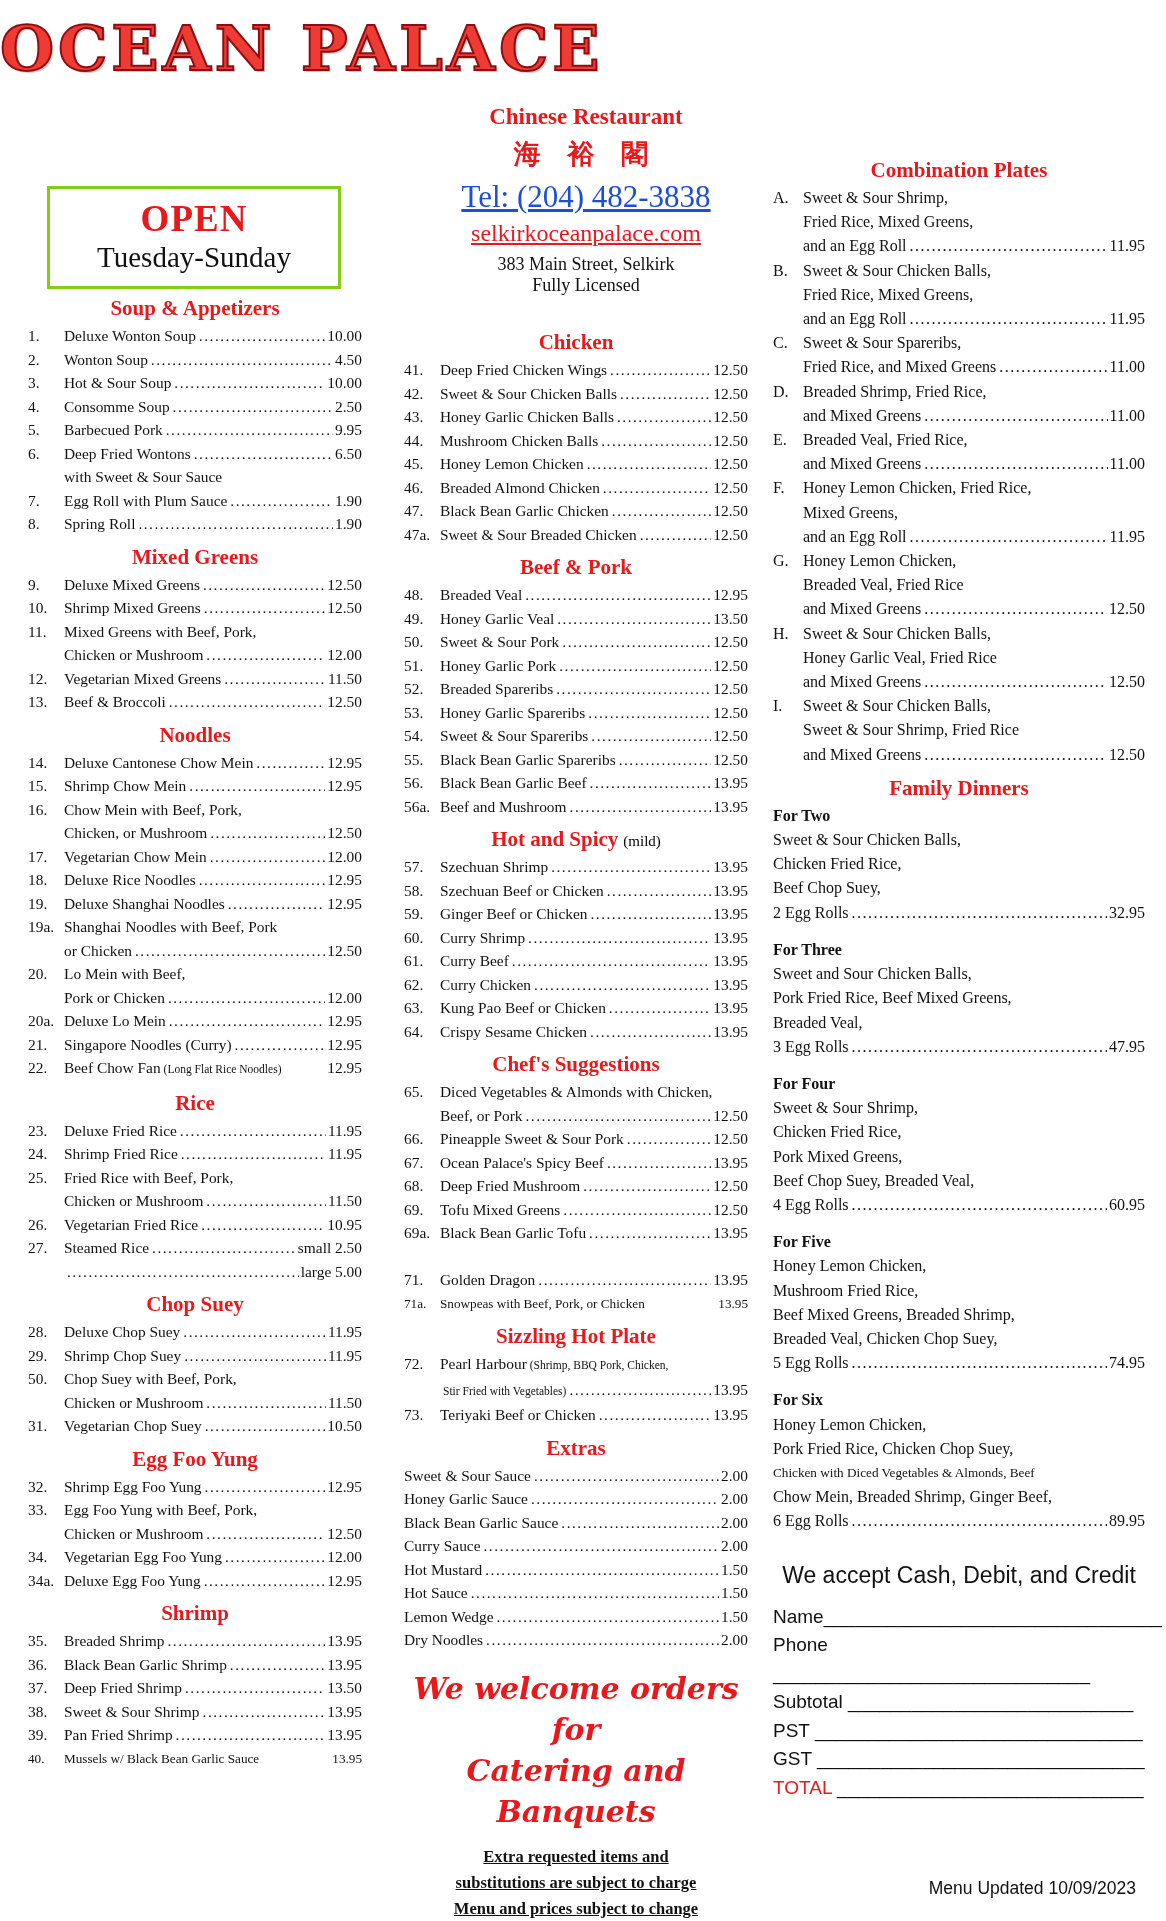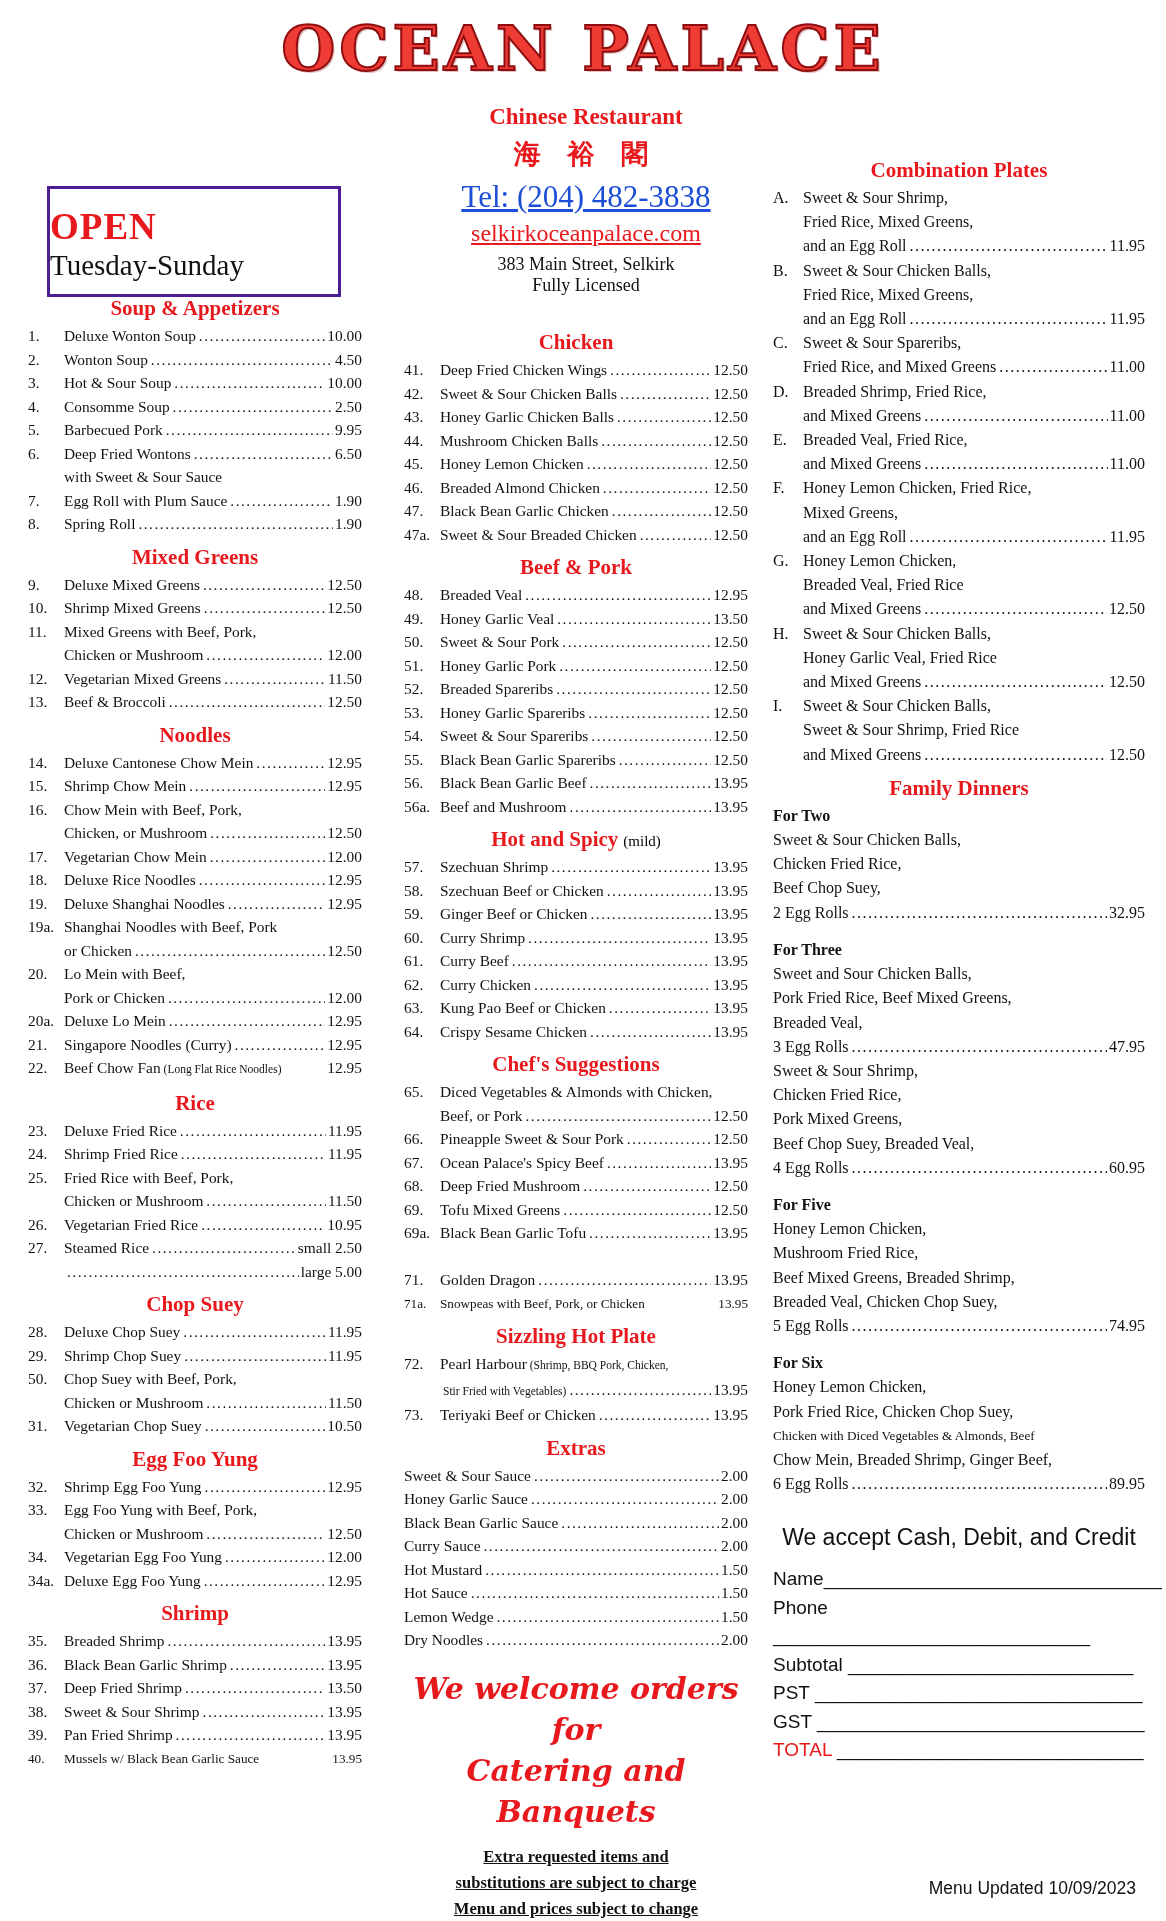--- a/index.html
+++ b/index.html
@@ -1,33 +1,33 @@
 <!DOCTYPE html>
 <html><head>
 <meta charset="utf-8">
 <style>
   html,body{margin:0;padding:0;background:#fff;}
   .page{position:relative;width:1166px;height:1921px;background:#ffffff;overflow:hidden;
         font-family:"Liberation Serif","DejaVu Serif",serif;color:#111;}
 
   
-  .main-title{position:absolute;top:12px;left:0;width:100%;text-align:center;
+  .main-title{position:absolute;top:12px;left:0;width:100%;text-align:left;
     font-family:"DejaVu Serif",serif;font-weight:700;font-size:62px;letter-spacing:4px;
     color:#ee3b33;-webkit-text-stroke:2px #8f0d10;text-shadow:2px 2px 0 rgba(140,15,15,.25);}
   .mid-header{position:absolute;left:383px;top:104px;width:406px;text-align:center;}
   .mh-sub{color:#e8191d;font-weight:bold;font-size:23px;}
   .mh-cn{color:#e8191d;font-weight:bold;font-size:27px;letter-spacing:10px;margin-top:6px;}
   .mh-tel{color:#1d4ed8;font-size:31px;text-decoration:underline;margin-top:7px;cursor:pointer;}
   .mh-web{color:#e8191d;font-size:24px;text-decoration:underline;margin-top:5px;cursor:pointer;}
   .mh-addr{font-size:18px;margin-top:7px;}
   .mh-lic{font-size:18px;}
 
   
-  .open-box{position:absolute;left:47px;top:186px;width:288px;border:3px solid #4c1d95;
-    padding:16px 0 12px;}
+  .open-box{position:absolute;left:47px;top:186px;width:288px;border:3px solid #84cc16;
+    text-align:center;padding:8px 0 12px;}
   .open-title{color:#e8191d;font-weight:bold;font-size:37px;letter-spacing:1px;}
   .open-days{font-size:29px;margin-top:1px;}
 
   
   .col{position:absolute;}
   .col-left{left:28px;top:296px;width:334px;}
   .col-mid{left:404px;top:330px;width:344px;}
   .col-right{left:773px;top:158px;width:372px;}
 
   .sec-title{margin:9px 0 3px;text-align:center;color:#e8191d;font-size:21px;font-weight:bold;}
@@ -1196,20 +1196,25 @@
   </div>
 
   <div class="row">
 
     <span class="txt">3 Egg Rolls</span>
 
     <span class="leader"></span>
     <span class="price">47.95</span>
   </div>
 
+  <div class="row b g">
+
+    <span class="txt">For Four</span>
+
+  </div>
 
   <div class="row">
 
     <span class="txt">Sweet &amp; Sour Shrimp,</span>
 
   </div>
 
   <div class="row">
 
     <span class="txt">Chicken Fried Rice,</span>

